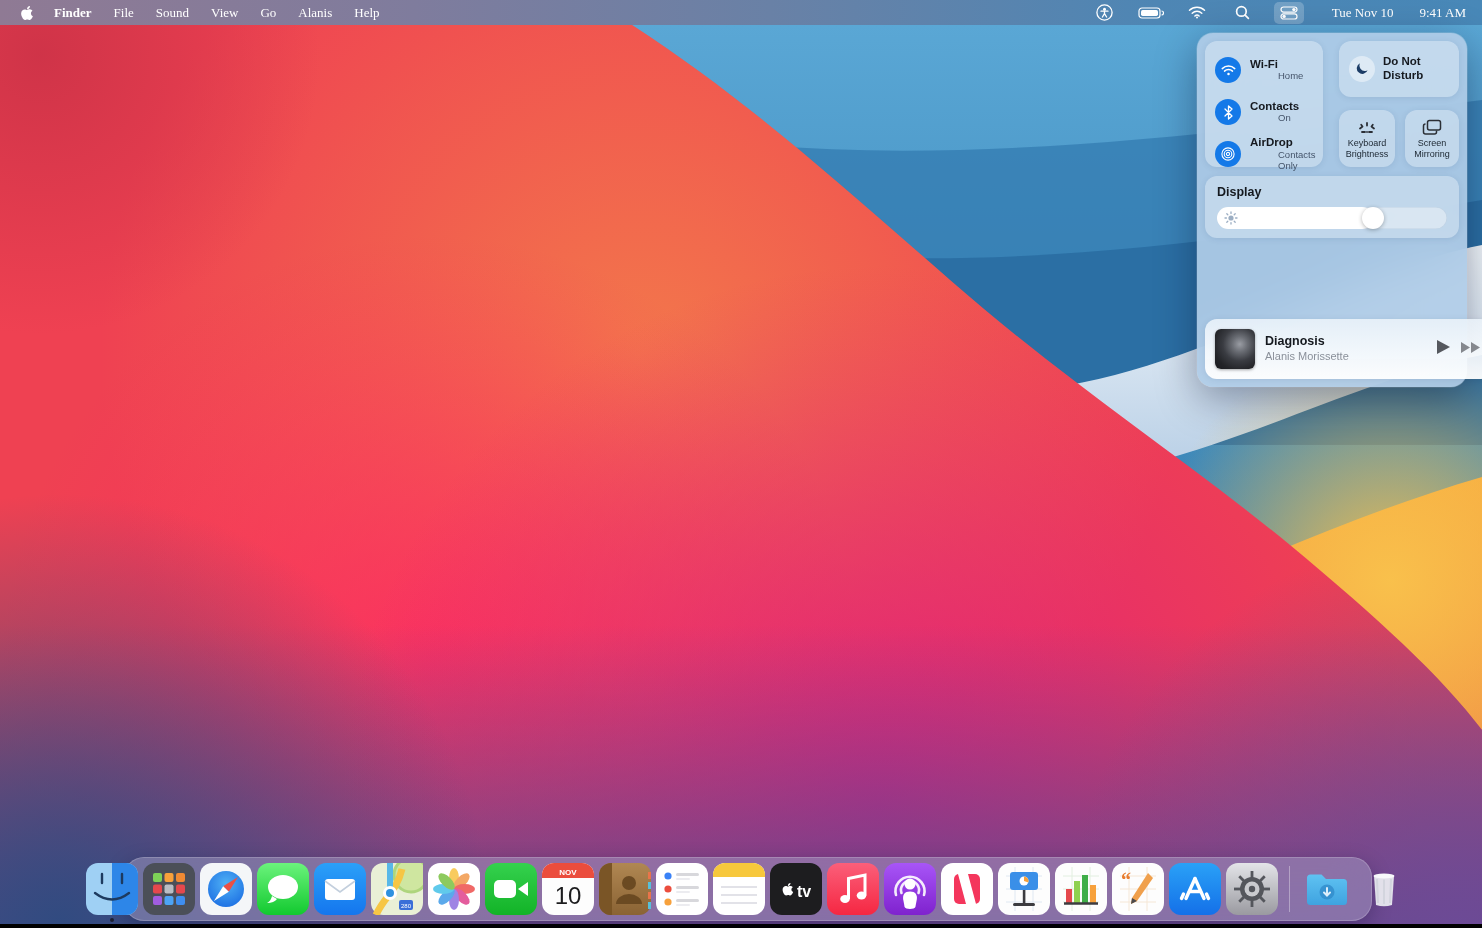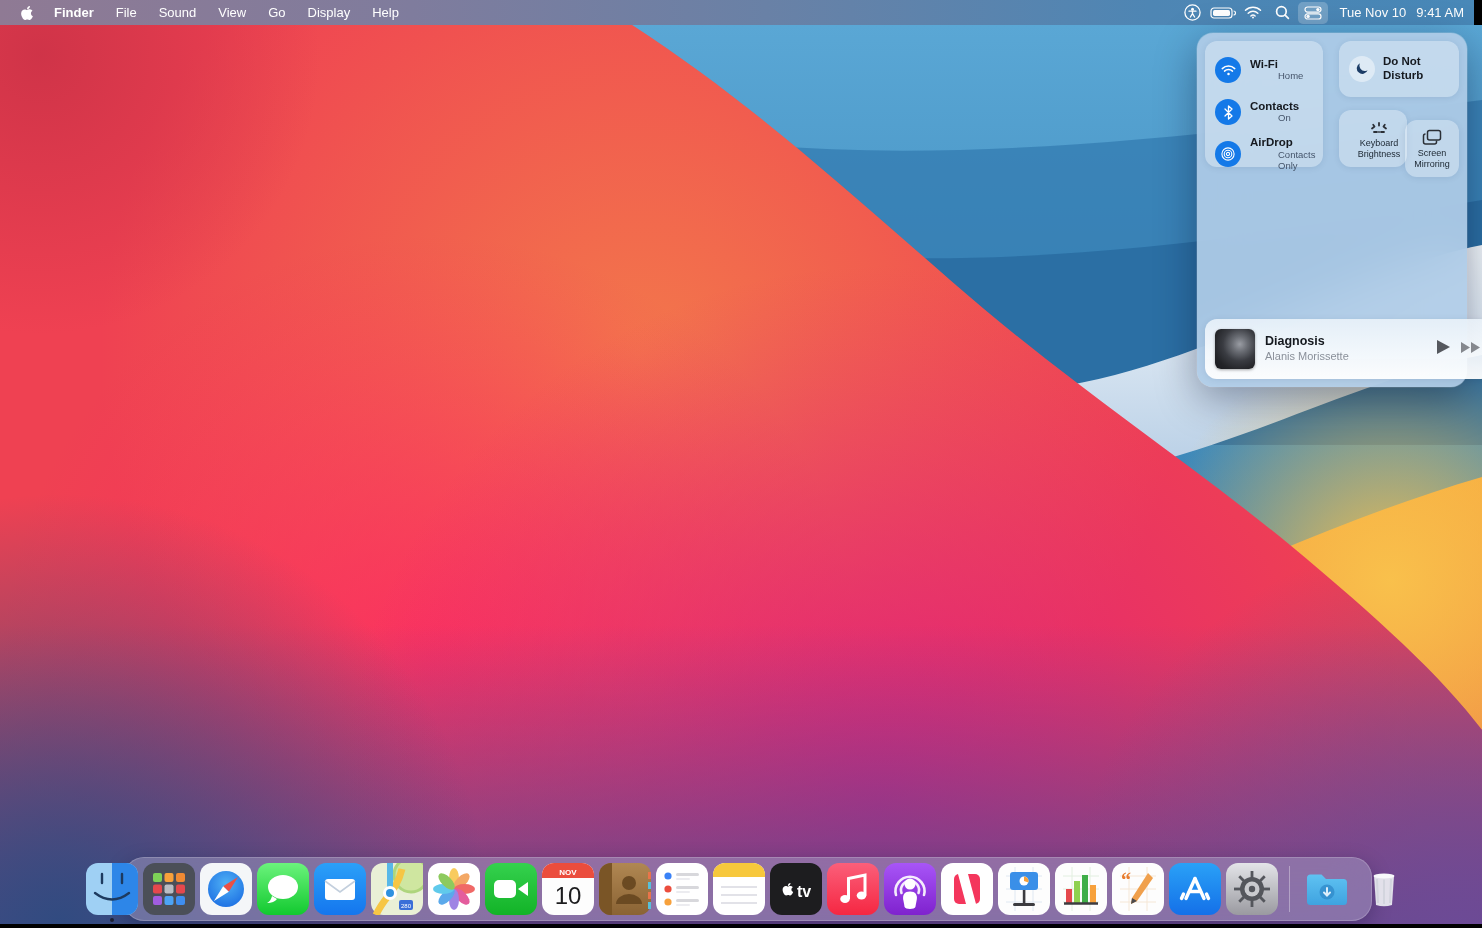--- a/index.html
+++ b/index.html
@@ -1,28 +1,28 @@
 <!DOCTYPE html>
 <html><head>
 <meta charset="utf-8">
 <style>
   html,body{margin:0;padding:0;background:#000;}
   .screen{position:relative;width:1482px;height:928px;overflow:hidden;background:#000;
           font-family:"Liberation Sans",sans-serif;-webkit-font-smoothing:antialiased;}
   
   .wallpaper{position:absolute;top:25px;left:0;width:1482px;height:899px;}
   
-  .menu-bar{position:absolute;top:0;left:0;right:8px;height:25px;display:flex;align-items:center;
+  .menu-bar{position:absolute;top:0;left:0;right:0;height:25px;display:flex;align-items:center;
     background:linear-gradient(90deg,#8f7a94 0%,#7f7c9d 28%,#6981a6 52%,#4e86b4 78%,#4888b8 100%);
-    color:#fff;font-size:13px;}
+    color:#fff;font-size:13px;font-family:Liberation Serif, serif;}
   .mb-left{display:flex;align-items:center;padding-left:20px;}
   .mb-left .apple{margin-right:20px;display:flex;align-items:center;}
   .mb-app{font-weight:bold;margin-right:22px;}
   .mb-item{margin-right:22px;}
-  .mb-right{margin-left:auto;display:flex;align-items:center;padding-right:8px;gap:0;}
+  .mb-right{margin-left:auto;display:flex;align-items:center;padding-right:14px;gap:16px;}
   .mb-ic{display:flex;align-items:center;justify-content:center;width:30px;height:22px;}
   .cc-toggle{background:rgba(255,255,255,.22);border-radius:5px;}
   .mb-date{margin-left:12px;margin-right:10px;}
   .mb-time{margin-right:2px;}
   
   .cc{position:absolute;left:1197px;top:33px;width:270px;height:354px;border-radius:16px;
       background:rgba(176,204,231,.92);box-shadow:0 12px 40px rgba(0,10,40,.38),0 0 0 .5px rgba(255,255,255,.35);
       backdrop-filter:blur(24px);}
   .card{position:absolute;background:rgba(255,255,255,.30);border-radius:12px;
         box-shadow:0 1px 6px rgba(20,40,80,.10);}
@@ -32,22 +32,22 @@
                align-items:center;justify-content:center;flex-shrink:0;}
   .conn-text{margin-left:9px;line-height:1.15;}
   .conn-label{font-size:11.5px;font-weight:bold;color:#15191f;}
   .conn-sub{font-size:9.5px;color:#45546a;padding-left:28px;}
   .card-dnd{left:142px;top:8px;width:120px;height:56px;display:flex;align-items:center;}
   .moon-circle{width:26px;height:26px;border-radius:50%;background:rgba(255,255,255,.45);
                display:flex;align-items:center;justify-content:center;margin:0 8px 0 10px;flex-shrink:0;}
   .dnd-label{font-size:11.5px;font-weight:bold;color:#15191f;line-height:1.2;width:62px;}
   .card-sq{width:56px;height:57px;top:77px;display:flex;flex-direction:column;align-items:center;
            justify-content:flex-start;text-align:center;}
-  .card-kb{left:142px;padding-left:12px;}
-  .card-sm{left:208px;width:54px;margin-top:10px;}
+  .card-kb{left:142px;}
+  .card-sm{left:208px;width:54px;}
   .sq-label{font-size:9px;color:#1b2530;line-height:1.25;margin-top:2px;}
   .sq-glyph{margin-top:8px;height:18px;display:flex;align-items:center;justify-content:center;}
   .card-display{left:8px;top:143px;width:254px;height:62px;}
   .card-sound{left:8px;top:214px;width:254px;height:62px;}
   .sec-title{position:absolute;left:12px;top:9px;font-size:12.5px;font-weight:bold;color:#15191f;}
   .slider{position:absolute;top:31px;height:22px;border-radius:11px;background:rgba(255,255,255,.38);
           box-shadow:inset 0 0 0 .5px rgba(120,150,185,.25);}
   .slider .fill{position:absolute;left:0;top:0;bottom:0;width:var(--pct);background:#fff;border-radius:11px;}
   .slider .knob{position:absolute;top:0;width:22px;height:22px;border-radius:50%;background:#fff;
                 left:calc(var(--pct) - 11px);box-shadow:0 1px 4px rgba(0,0,0,.3);}
@@ -155,21 +155,21 @@
       <span class="apple">
         <svg width="14" height="16" viewBox="0 0 384 512">
             <path fill="#fff" d="M318.7 268.7c-.2-36.7 16.4-64.4 50-84.8-18.8-26.9-47.2-41.7-84.7-44.6-35.5-2.7-74.3 20.7-88.5 20.7-15 0-49.4-19.7-76.4-19.7C63.3 141.2 4 184.8 4 273.5q0 39.3 14.4 81.2c12.8 36.7 59 126.7 107.2 125.2 25.2-.6 43-17.9 75.8-17.9 31.8 0 48.3 17.9 76.4 17.9 48.6-.7 90.4-82.5 102.6-119.3-65.2-30.7-61.7-90-61.7-91.9zm-56.6-164.2c27.3-32.4 24.8-61.9 24-72.5-24.1 1.4-52 16.4-67.9 34.9-17.5 19.8-27.8 44.3-25.6 71.9 26.1 2 49.9-11.4 69.5-34.3z"></path>
           </svg>
       </span>
       <span class="mb-app">Finder</span>
       <span class="mb-item">File</span>
       <span class="mb-item">Sound</span>
       <span class="mb-item">View</span>
       <span class="mb-item">Go</span>
-      <span class="mb-item">Display</span>
+      <span class="mb-item">Alanis</span>
       <span class="mb-item">Help</span>
     </div>
     <div class="mb-right">
       <span class="mb-ic">
         <svg width="17" height="17" viewBox="0 0 17 17" fill="none" stroke="#fff" stroke-width="1.3" stroke-linecap="round">
           <circle cx="8.5" cy="8.5" r="7.6"></circle>
             <circle cx="8.5" cy="5.2" r="1.5" fill="#fff" stroke="none"></circle>
           <path d="M5,7.2 H12 M8.5,7.4 V9.6 M8.5,9.6 L6.4,13 M8.5,9.6 L10.6,13"></path>
         </svg>
       </span>
@@ -272,20 +272,33 @@
     <div class="card card-sq card-sm">
       <span class="sq-glyph">
         <svg width="20" height="17" viewBox="0 0 20 17" fill="none" stroke="#2b2f36" stroke-width="1.5" stroke-linejoin="round">
           <rect x="5.5" y="1.5" width="13" height="9.5" rx="2"></rect>
           <path d="M3.5,5 a2,2 0 0 0 -2,2 v6 a2,2 0 0 0 2,2 h9 a2,2 0 0 0 2,-2 v-1.5"></path>
         </svg>
       </span>
       <span class="sq-label">Screen Mirroring</span>
     </div>
 
+    <div class="card card-display">
+      <span class="sec-title">Display</span>
+      <div class="slider sl-display" style="--pct: 68%;">
+        <span class="lead-icon">
+          <svg width="14" height="14" viewBox="0 0 14 14" fill="none" stroke="#9caec3" stroke-width="1.3" stroke-linecap="round">
+            <circle cx="7" cy="7" r="2.6" fill="#9caec3" stroke="none"></circle>
+            <path d="M7,1 V2.4 M7,11.6 V13 M1,7 H2.4 M11.6,7 H13 M2.8,2.8 L3.8,3.8 M10.2,10.2 L11.2,11.2 M11.2,2.8 L10.2,3.8 M3.8,10.2 L2.8,11.2"></path>
+          </svg>
+        </span>
+        <div class="fill"></div>
+          <div class="knob"></div>
+      </div>
+    </div>
 
 
     <div class="card card-music">
       <span class="album"></span>
       <span class="track-text">
         <div class="track-title">Diagnosis</div>
         <div class="track-artist">Alanis Morissette</div>
       </span>
       <span class="media-btns">
         <span>

